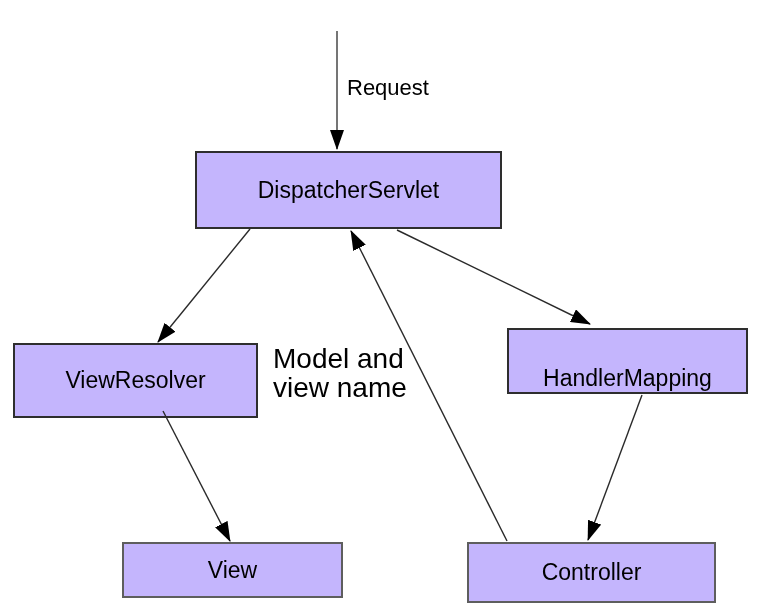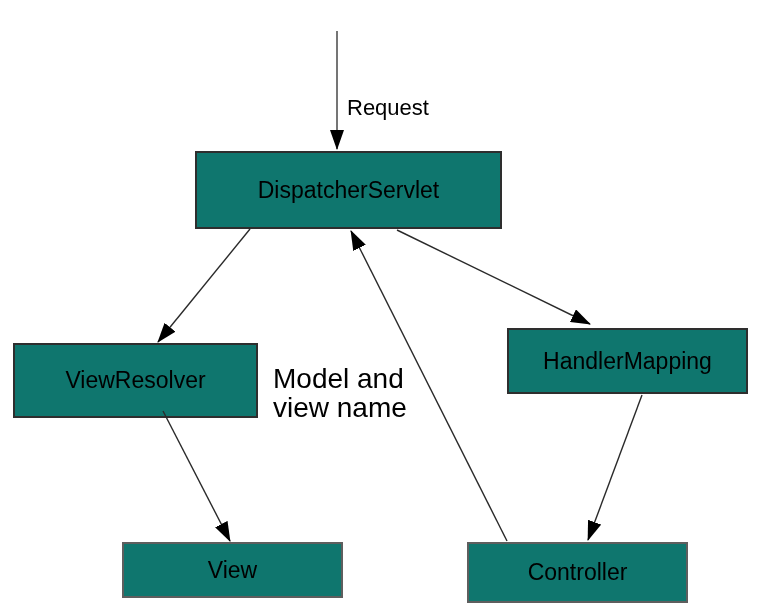--- a/index.html
+++ b/index.html
@@ -7,39 +7,38 @@
     position: relative;
     width: 762px;
     height: 616px;
     background: #ffffff;
     font-family: "Liberation Sans", sans-serif;
     overflow: hidden;
   }
   .node {
     position: absolute;
     box-sizing: border-box;
-    background: #0f766e;
+    background: #c4b5fd;
     color: #000000;
     font-size: 23px;
     display: flex;
     align-items: center;
     justify-content: center;
     text-align: center;
   }
   .node.dark { border: 2px solid #2e2e2e; }
   .node.gray { border: 2px solid #5e5e5e; }
   #n-dispatcher      { left: 195px; top: 151px; width: 307px; height: 78px; }
   #n-viewresolver    { left: 13px;  top: 343px; width: 245px; height: 75px; }
-  #n-handlermapping  { left: 507px; top: 328px; width: 241px; height: 66px; }
+  #n-handlermapping  { left: 507px; top: 328px; width: 241px; height: 66px; align-items: flex-end; }
   #n-view            { left: 122px; top: 542px; width: 221px; height: 56px; }
-  #n-controller      { left: 467px; top: 542px; width: 221px; height: 61px; }
+  #n-controller      { left: 467px; top: 542px; width: 249px; height: 61px; }
   .free-label {
     position: absolute;
     color: #000000;
-    margin-top: 20px;
   }
   #lbl-request {
     left: 347px; top: 75px;
     font-size: 22px;
   }
   #lbl-mavn {
     left: 273px; top: 344px;
     font-size: 28px;
     line-height: 29px;
     white-space: pre-line;

